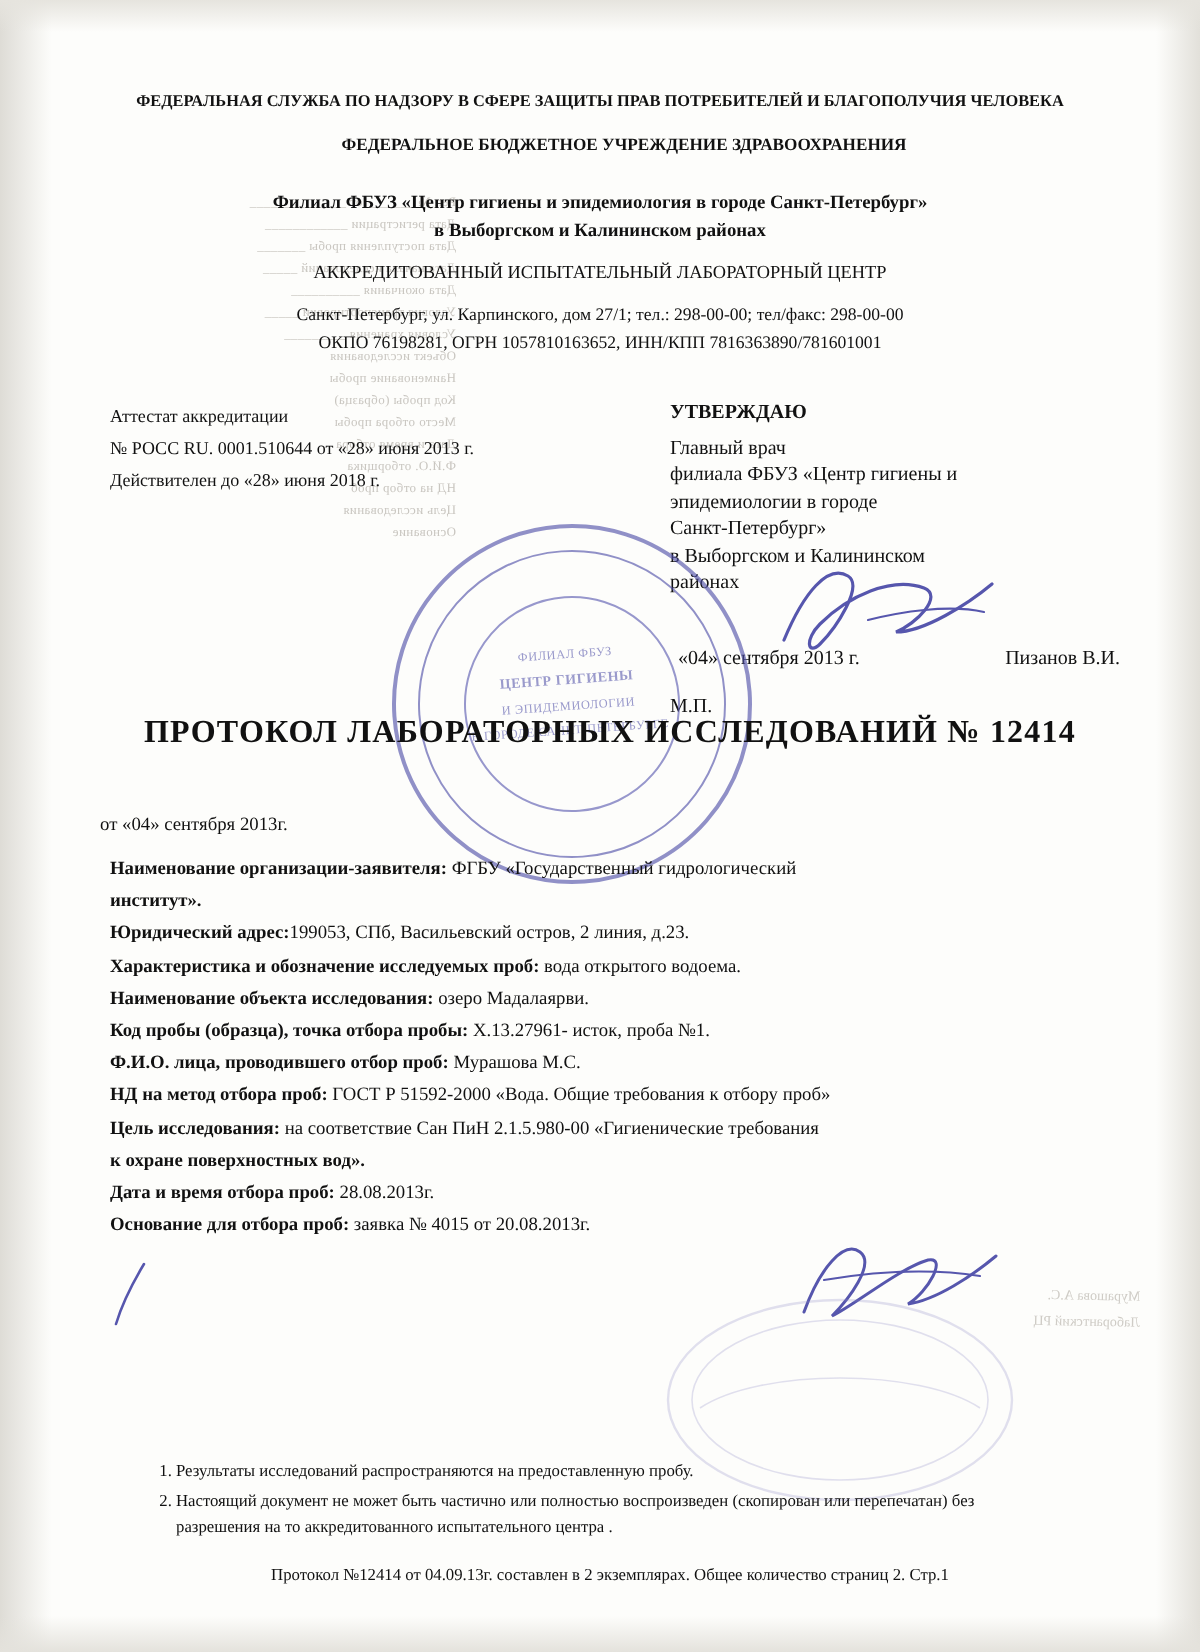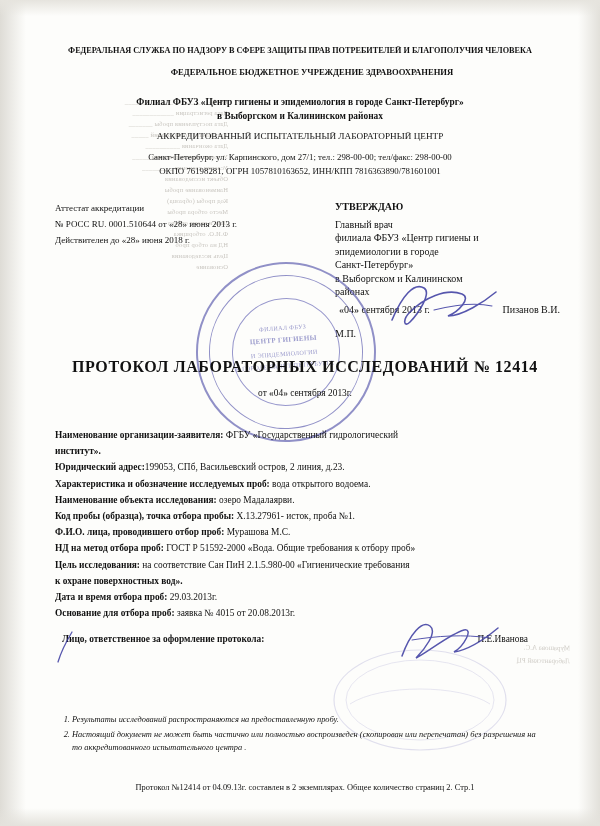--- a/index.html
+++ b/index.html
@@ -128,41 +128,41 @@
 
   
   #approve {
     position: absolute;
     left: 335px; top: 200px; width: 225px;
     font-size: 10px;
     line-height: 13.5px;
   }
   #approve .ap-title { font-weight: bold; margin-bottom: 4px; }
   #approve .ap-sign-line {
-    margin-top: 4px;
+    margin-top: 24px;
     position: relative;
     height: 14px;
   }
   #approve .ap-date { position: absolute; left: 4px; top: 0; }
   #approve .ap-name { position: absolute; right: 0; top: 0; }
   #approve .ap-mp { margin-top: 10px; }
 
   
   #doc-title {
     position: absolute;
     left: 50px; top: 358px; width: 510px;
     text-align: center;
     font-size: 16px;
     font-weight: bold;
     letter-spacing: .6px;
   }
   #doc-date {
     position: absolute;
-    left: 50px; top: 388px; width: 510px;
-    text-align: center;
+    left: 50px; top: 408px; width: 510px;
+    text-align: left;
     font-size: 9.4px;
   }
 
   
   #fields {
     position: absolute;
     left: 55px; top: 428px; width: 500px;
     font-size: 9.4px;
     line-height: 15.2px;
   }
@@ -182,21 +182,21 @@
     font-weight: normal;
   }
 
   
   #notes {
     position: absolute;
     left: 55px; top: 713px; width: 490px;
     font-size: 8.4px;
     line-height: 13px;
   }
-  #notes ol { margin: 0; padding-left: 17px; font-style: italic; }
+  #notes ol { margin: 16px; padding-left: 17px; }
   #notes li { margin-bottom: 2px; }
 
   
   #footer {
     position: absolute;
     left: 55px; top: 783px; width: 500px;
     text-align: center;
     font-size: 8.4px;
   }
 
@@ -372,31 +372,27 @@
     <div class="row">
       <span class="lbl">НД на метод отбора проб:</span><span> ГОСТ Р 51592-2000 «Вода. Общие требования к отбору проб»</span>
     </div>
     <div class="row">
       <span class="lbl">Цель исследования:</span><span> на соответствие Сан ПиН  2.1.5.980-00 «Гигиенические требования</span>
     </div>
     <div class="row">
       <span class="lbl">к охране поверхностных вод».</span><span></span>
     </div>
     <div class="row">
-      <span class="lbl">Дата и время отбора проб:</span><span>  29.03.2013г.</span>
+      <span class="lbl">Дата и время отбора проб:</span><span>  28.08.2013г.</span>
     </div>
     <div class="row">
       <span class="lbl">Основание для отбора проб:</span><span> заявка № 4015 от 20.08.2013г.</span>
     </div>
   </div>
 
-  <div id="resp">
-    <span>Лицо, ответственное за оформление протокола:</span>
-    <span class="resp-name">П.Е.Иванова</span>
-  </div>
 
   <svg id="sig-bottom" class="sig-path" width="110" height="54" viewBox="0 0 110 54">
     <path d="M4 40 C12 18, 24 4, 32 10 C40 16, 26 34, 18 42 C30 36, 52 18, 66 14 C76 12, 66 30, 56 36 C70 34, 88 22, 100 12" fill="none" stroke="#3a3aa0" stroke-width="1.5" stroke-linecap="round"></path>
     <path d="M14 24 C38 20, 66 18, 92 22" fill="none" stroke="#3a3aa0" stroke-width="1" stroke-linecap="round"></path>
   </svg>
 
   <svg id="sig-left-mark" class="sig-path" width="22" height="34" viewBox="0 0 22 34">
     <path d="M16 2 C10 12, 5 22, 2 32" fill="none" stroke="#3a3aa0" stroke-width="1.3" stroke-linecap="round"></path>
   </svg>
 

